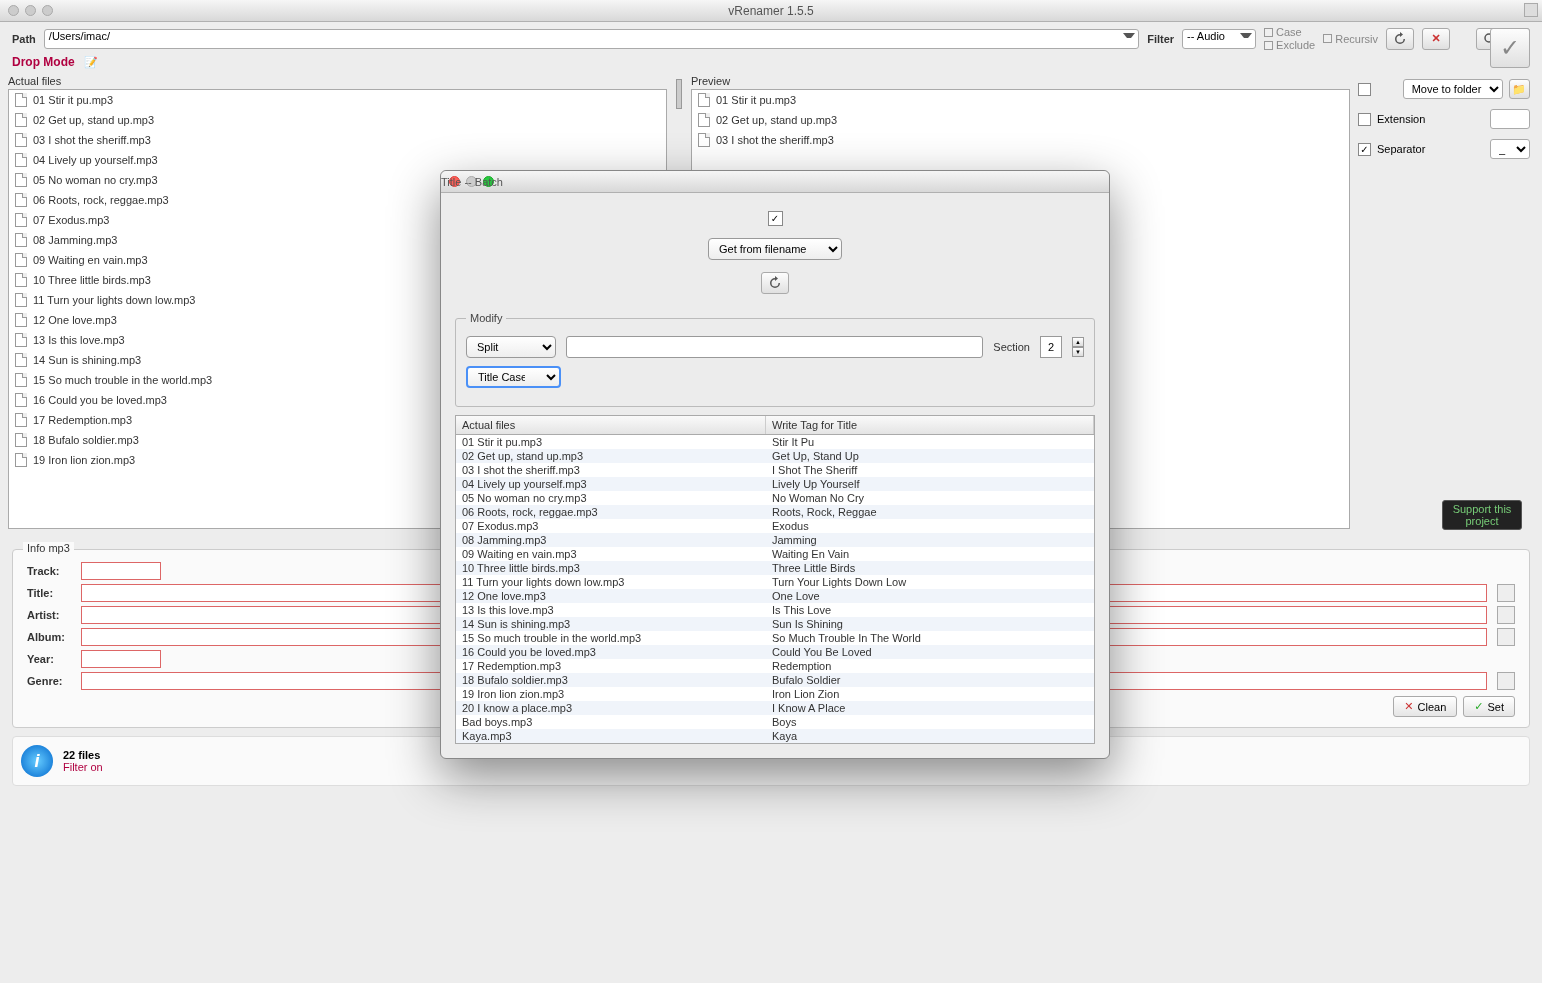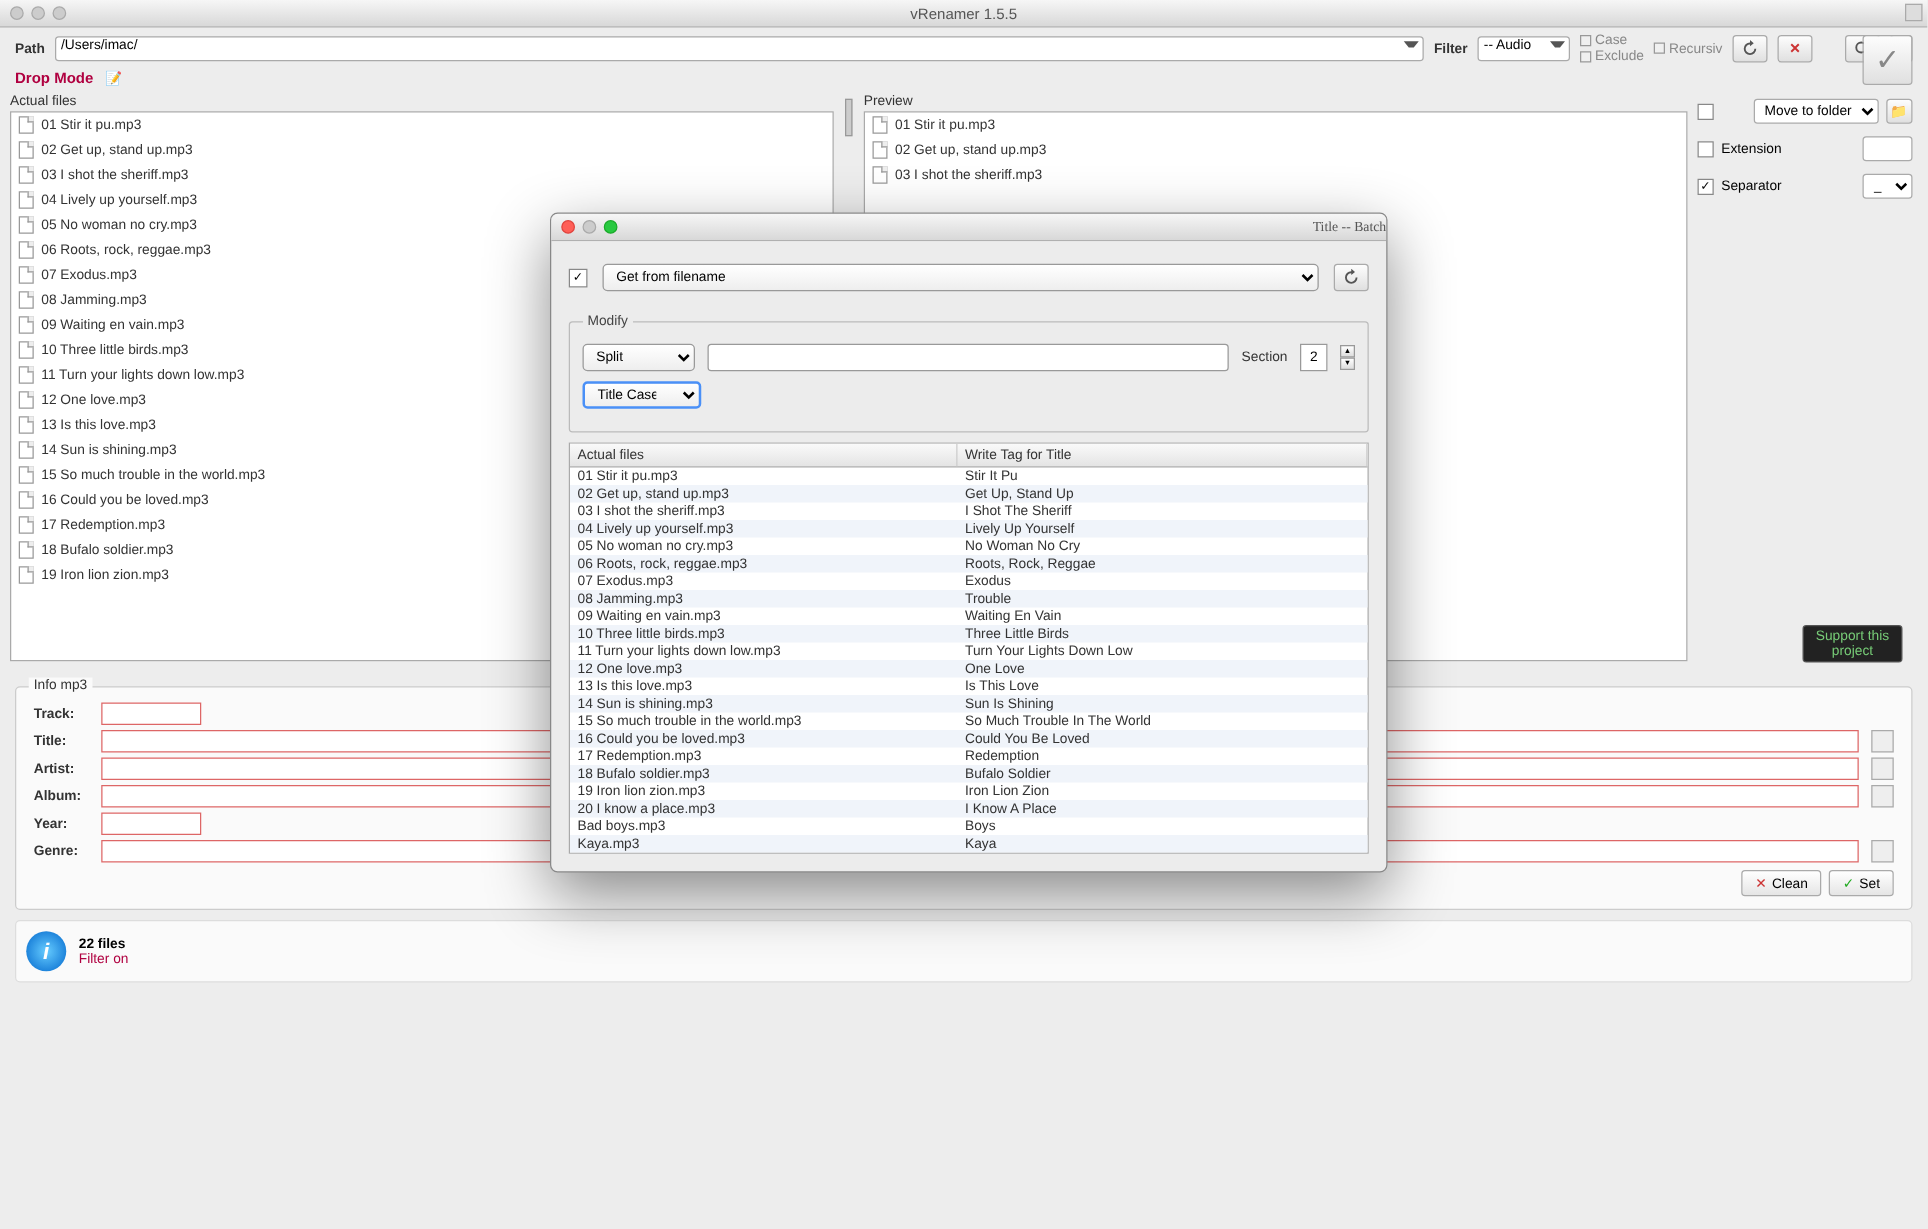--- a/index.html
+++ b/index.html
@@ -61,23 +61,23 @@
 .status { margin: 8px 12px; display:flex; align-items:center; gap:10px; padding:8px; border:1px solid #ddd; border-radius:4px; background:#fafafa; }
 .status .iicon { width:32px; height:32px; border-radius:50%; background:radial-gradient(#6cf,#06c); color:#fff; display:flex; align-items:center; justify-content:center; font-size:18px; font-weight:bold; font-style:italic; }
 .status .filteron { color:#b00040; }
 
 
 .modal { position:absolute; left:440px; top:170px; width:670px; background:#ececec; border:1px solid #888; border-radius:6px; box-shadow: 0 18px 50px rgba(0,0,0,.45); }
 .modal .mtitle { height:22px; background:linear-gradient(#f6f6f6,#d8d8d8); border-bottom:1px solid #b0b0b0; border-radius:6px 6px 0 0; display:flex; align-items:center; position:relative; }
 .modal .traffic span.r { background:#ff5f57; border-color:#e0443e; }
 .modal .traffic span.y { background:#ccc; }
 .modal .traffic span.g { background:#28c940; border-color:#1aab29; }
-.modal .mtitle .t { position:absolute; left:16px; right:0; text-align:right; color:#555;font-family:Liberation Serif, serif; }
+.modal .mtitle .t { position:absolute; left:0; right:0; text-align:left; color:#555; }
 .modal .mbody { padding: 18px 14px 14px; }
-.modal .row1 { display:flex; align-items:center; gap:12px; margin-bottom:18px; }
+.modal .row1 { display:flex; align-items:center; gap:12px; margin-bottom:18px;flex-direction:column; }
 .modal fieldset { border:1px solid #bbb; border-radius:3px; padding:12px 10px 10px; position:relative; margin-bottom:8px; }
 .modal legend { padding:0 4px; color:#444; }
 .modal .modrow { display:flex; align-items:center; gap:10px; margin-bottom:8px; }
 .modal select { height:22px; border:1px solid #999; border-radius:4px; background:linear-gradient(#fff,#eee); padding:0 18px 0 6px; }
 .modal .selwrap { position:relative; display:inline-block; }
 .modal .selwrap.focus select { border:2px solid #4a90f7; }
 .modal input.txt { height:22px; border:1px solid #999; border-radius:3px; padding:0 4px; background:#fff; }
 .modal .seclbl { color:#333; }
 .spin { width:22px; height:22px; border:1px solid #999; background:#fff; text-align:center; }
 .spinbtns { display:flex; flex-direction:column; }
@@ -401,21 +401,21 @@
           <div class="trow">
             <div class="c1">06 Roots, rock, reggae.mp3</div>
             <div class="c2">Roots, Rock, Reggae</div>
           </div>
           <div class="trow">
             <div class="c1">07 Exodus.mp3</div>
             <div class="c2">Exodus</div>
           </div>
           <div class="trow">
             <div class="c1">08 Jamming.mp3</div>
-            <div class="c2">Trouble</div>
+            <div class="c2">Jamming</div>
           </div>
           <div class="trow">
             <div class="c1">09 Waiting en vain.mp3</div>
             <div class="c2">Waiting En Vain</div>
           </div>
           <div class="trow">
             <div class="c1">10 Three little birds.mp3</div>
             <div class="c2">Three Little Birds</div>
           </div>
           <div class="trow">

